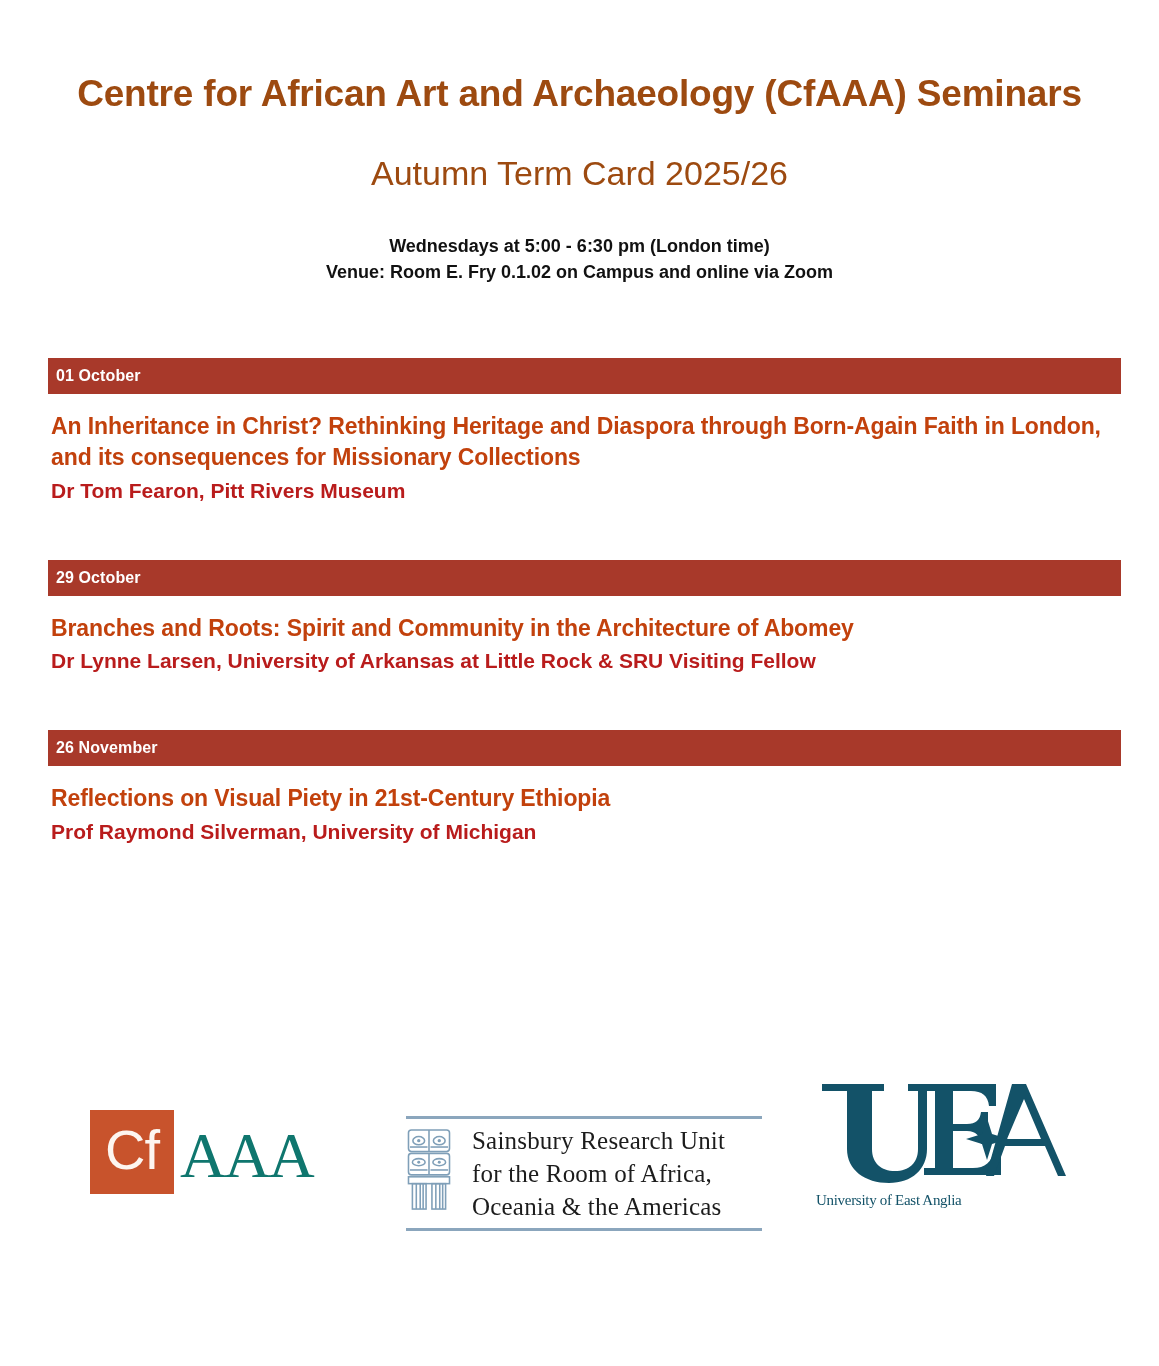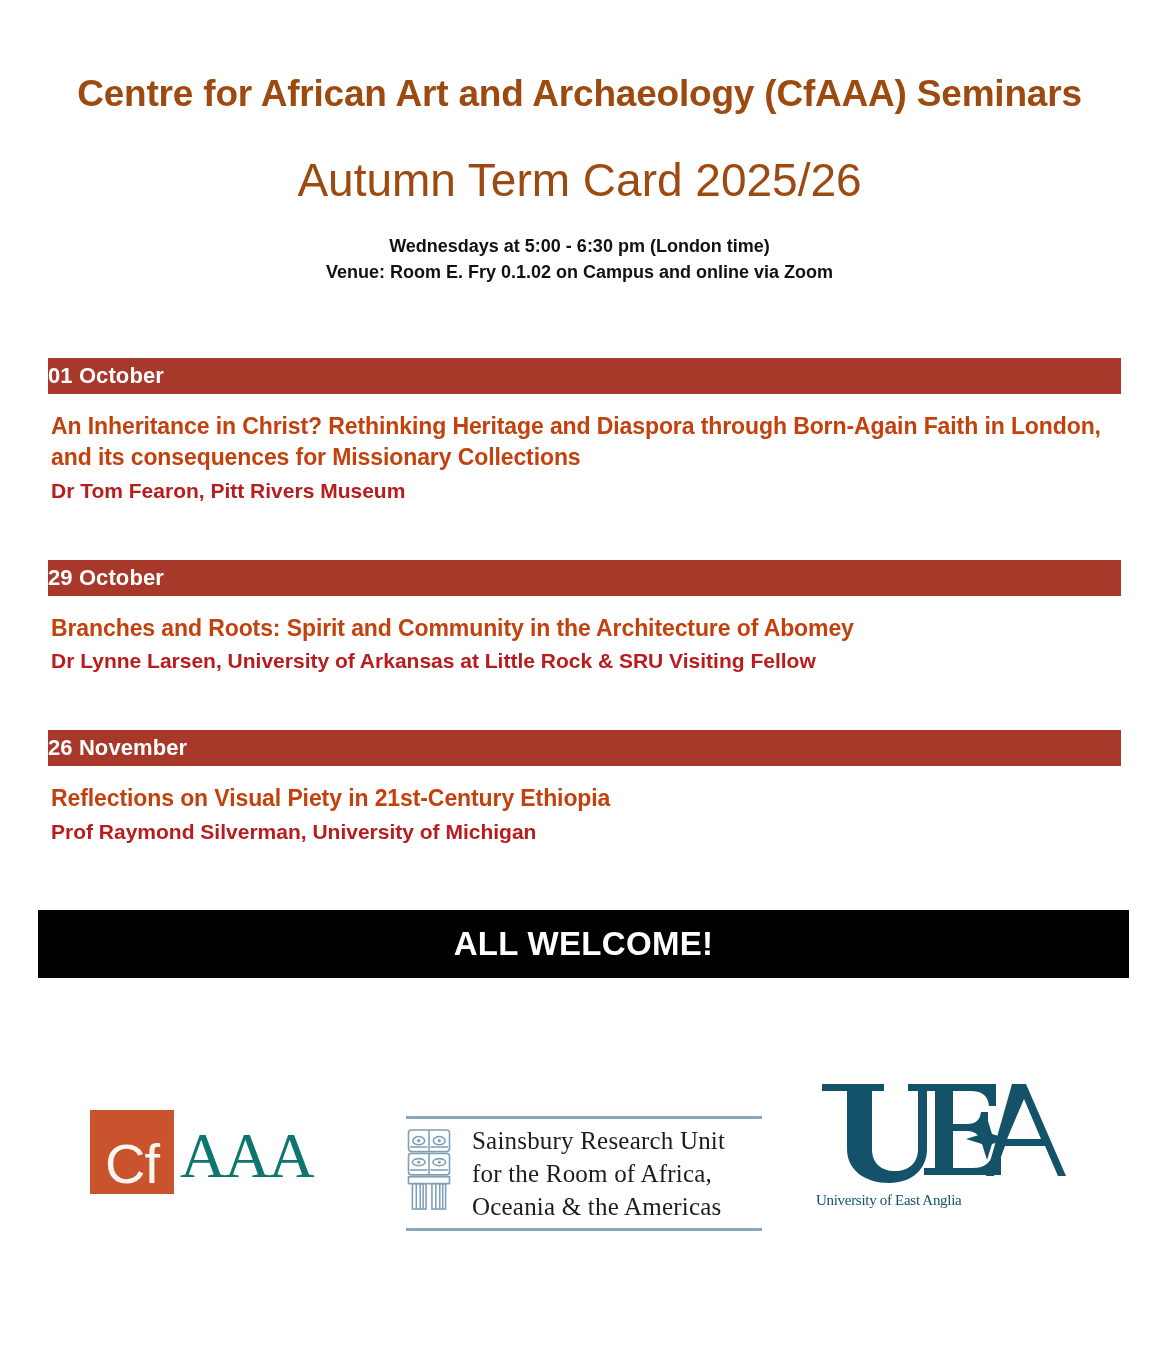--- a/index.html
+++ b/index.html
@@ -35,21 +35,21 @@
     color: #9d4a10;
     letter-spacing: -0.2px;
     line-height: 1.1;
   }
   .subtitle {
     position: absolute;
     top: 155px;
     left: 0;
     width: 1159px;
     text-align: center;
-    font-size: 46px;
+    font-size: 34px;
     font-weight: normal;
     color: #9d4a10;
     line-height: 1.1;
   }
   .meta {
     position: absolute;
     top: 234px;
     left: 0;
     width: 1159px;
     text-align: center;
@@ -67,23 +67,24 @@
     left: 48px;
     width: 1073px;
   }
   .seminar { position: relative; }
   .seminar.s1 { margin-bottom: 0; }
 
   .date-bar {
     background: #a8392a;
     height: 36px;
     line-height: 36px;
+    padding-left: 8px;
     box-sizing: border-box;
     color: #ffffff;
-    font-size: 22px;
+    font-size: 16px;
     font-weight: bold;
     letter-spacing: 0.1px;
   }
   .talk-title {
     font-size: 23px;
     font-weight: bold;
     color: #c2410c;
     line-height: 1.36;
     padding-left: 3px;
     margin-top: 17px;
@@ -132,21 +133,21 @@
     left: 90px;
     top: 32px;
     display: flex;
     align-items: center;
   }
   .cf-square {
     width: 84px;
     height: 84px;
     background: #c8532c;
     display: flex;
-    align-items: flex-end;
+    align-items: center;
     justify-content: center;
   }
   .cf-square .cf-text {
     color: #fdf5f0;
     font-family: "Liberation Sans", sans-serif;
     font-size: 56px;
     font-weight: normal;
     line-height: 1;
     letter-spacing: -1px;
     position: relative;
@@ -254,21 +255,20 @@
     <div class="gap-2"></div>
 
     <div class="seminar s3">
       <div class="date-bar">26 November</div>
       <div class="talk-title">Reflections on Visual Piety in 21st-Century Ethiopia</div>
       <div class="speaker">Prof Raymond Silverman, University of Michigan</div>
     </div>
 
   </div>
 
-  <div class="welcome-bar">ALL WELCOME!</div>
 
   <div class="logos">
 
     <div class="logo-cfaaa">
       <div class="cf-square">
         <span class="cf-text">Cf</span>
       </div>
       <span class="aaa-text">AAA</span>
     </div>
 

